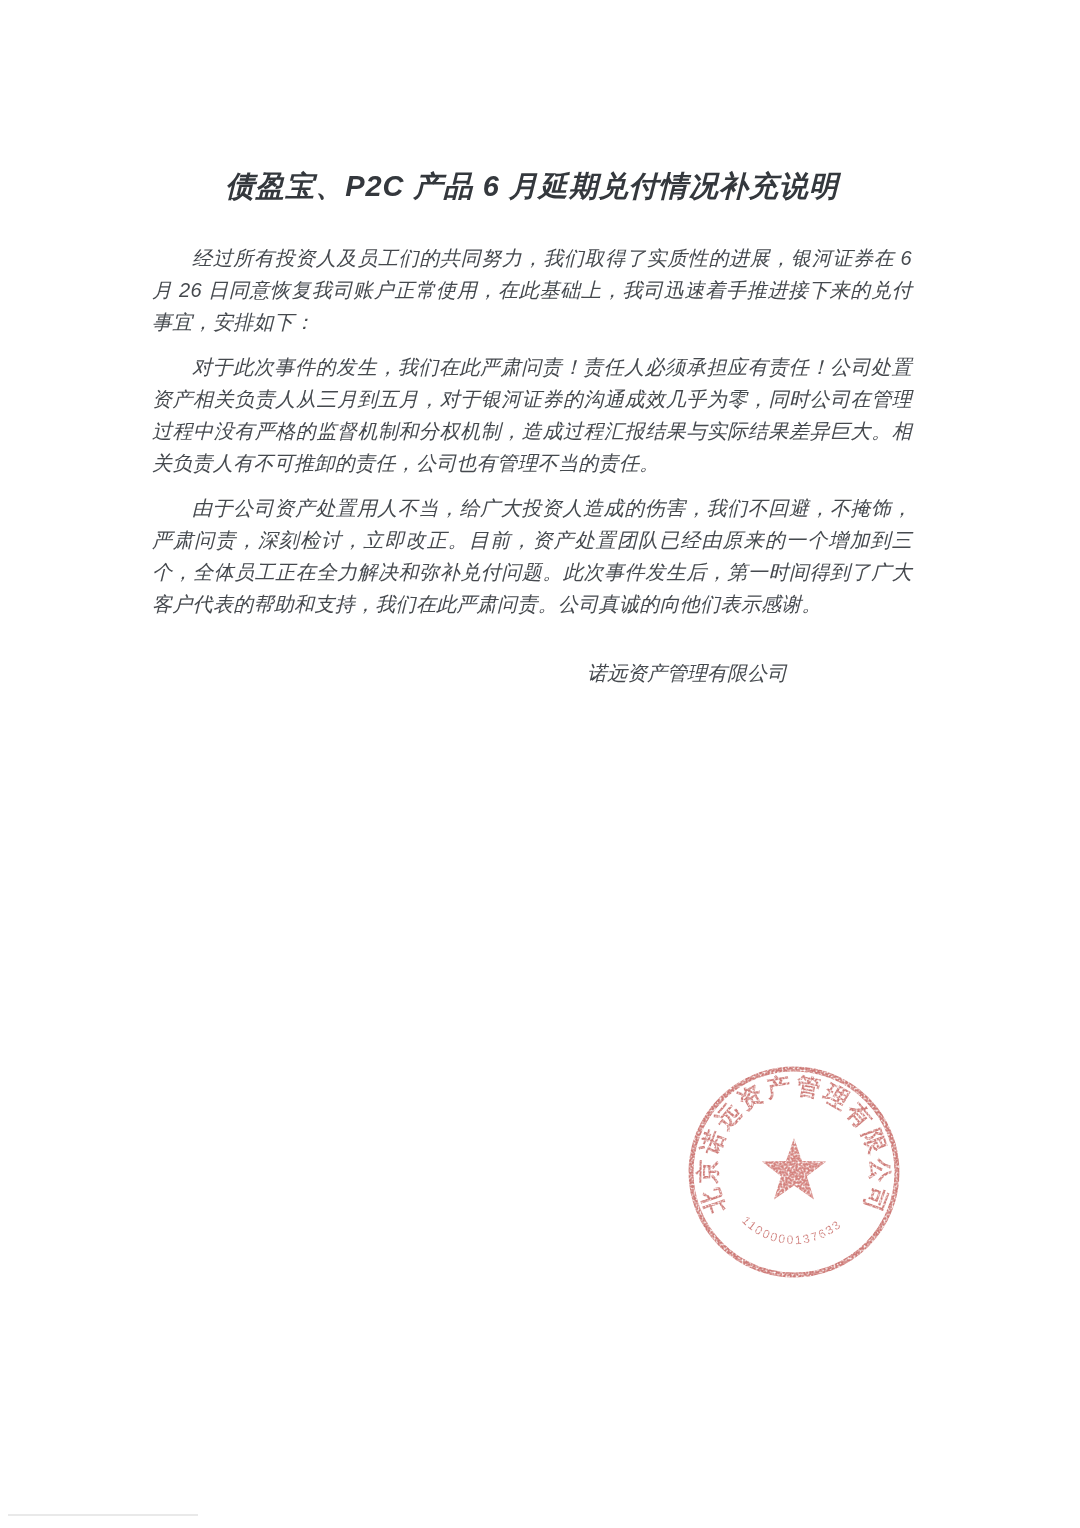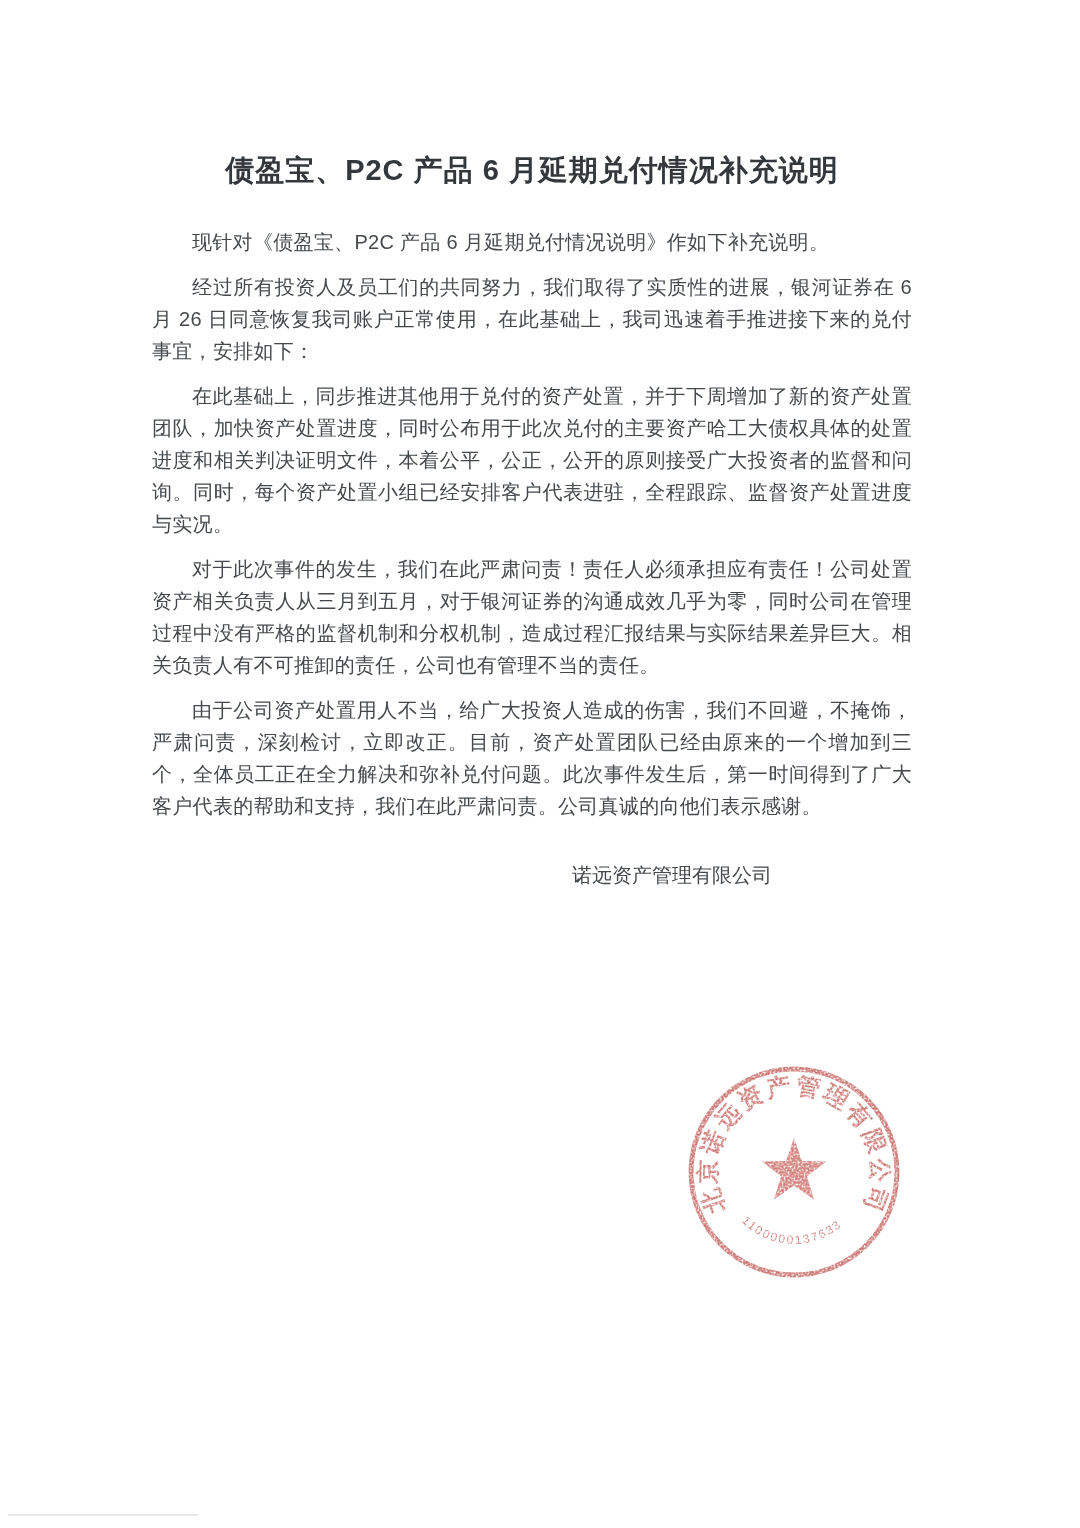--- a/index.html
+++ b/index.html
@@ -3,36 +3,36 @@
 <meta charset="utf-8">
 <style>
   html,body { margin:0; padding:0; background:#ffffff; }
   .page {
     position:relative; width:1080px; height:1528px;
     background:#ffffff;
     font-family:"Liberation Sans", sans-serif;
     color:#45494e;
     overflow:hidden;
   }
-  .content { position:absolute; left:152px; top:150px; width:760px; }
+  .content { position:absolute; left:152px; top:166px; width:760px;font-style:italic; }
   .doc-title {
     margin:0 0 36px 0;
     font-size:29px; line-height:40px; font-weight:bold;
     letter-spacing:1px; text-align:center; color:#34383d;
   }
   .greeting { margin:0 0 22px 0; font-size:20px; line-height:28px; }
   .para {
     margin:0 0 13px 0;
     font-size:20px; line-height:32px;
     text-indent:2em; text-align:justify;
     letter-spacing:0.3px;
   }
   .signature {
     margin:37px 0 0 420px; width:230px;
-    text-align:left; font-size:20px; line-height:33px;
+    text-align:center; font-size:20px; line-height:33px;
   }
   .seal {
     position:absolute; left:686px; top:1064px;
     width:216px; height:216px; pointer-events:none;
   }
   .seal text { font-family:"Liberation Sans", sans-serif; }
   .seal .ring-text { font-size:24px; letter-spacing:3px; font-weight:bold; }
   .seal .num-text  { font-size:12px; letter-spacing:2px; }
   .artifact-line {
     position:absolute; left:8px; top:1514px;
@@ -41,23 +41,21 @@
 </style>
 </head>
 <body>
 
 <div class="page">
 
   <div class="content">
     <h1 class="doc-title">债盈宝、P2C 产品 6 月延期兑付情况补充说明</h1>
 
 
-    <p class="para">现针对《债盈宝、P2C 产品 6 月延期兑付情况说明》作如下补充说明。</p>
     <p class="para">经过所有投资人及员工们的共同努力，我们取得了实质性的进展，银河证券在 6 月 26 日同意恢复我司账户正常使用，在此基础上，我司迅速着手推进接下来的兑付事宜，安排如下：</p>
-    <p class="para">在此基础上，同步推进其他用于兑付的资产处置，并于下周增加了新的资产处置团队，加快资产处置进度，同时公布用于此次兑付的主要资产哈工大债权具体的处置进度和相关判决证明文件，本着公平，公正，公开的原则接受广大投资者的监督和问询。同时，每个资产处置小组已经安排客户代表进驻，全程跟踪、监督资产处置进度与实况。</p>
     <p class="para">对于此次事件的发生，我们在此严肃问责！责任人必须承担应有责任！公司处置资产相关负责人从三月到五月，对于银河证券的沟通成效几乎为零，同时公司在管理过程中没有严格的监督机制和分权机制，造成过程汇报结果与实际结果差异巨大。相关负责人有不可推卸的责任，公司也有管理不当的责任。</p>
     <p class="para">由于公司资产处置用人不当，给广大投资人造成的伤害，我们不回避，不掩饰，严肃问责，深刻检讨，立即改正。目前，资产处置团队已经由原来的一个增加到三个，全体员工正在全力解决和弥补兑付问题。此次事件发生后，第一时间得到了广大客户代表的帮助和支持，我们在此严肃问责。公司真诚的向他们表示感谢。</p>
 
     <div class="signature">
       <div>诺远资产管理有限公司</div>
     </div>
   </div>
 
   <svg class="seal" viewBox="0 0 216 216" width="216" height="216" xmlns="http://www.w3.org/2000/svg">
     <defs>

